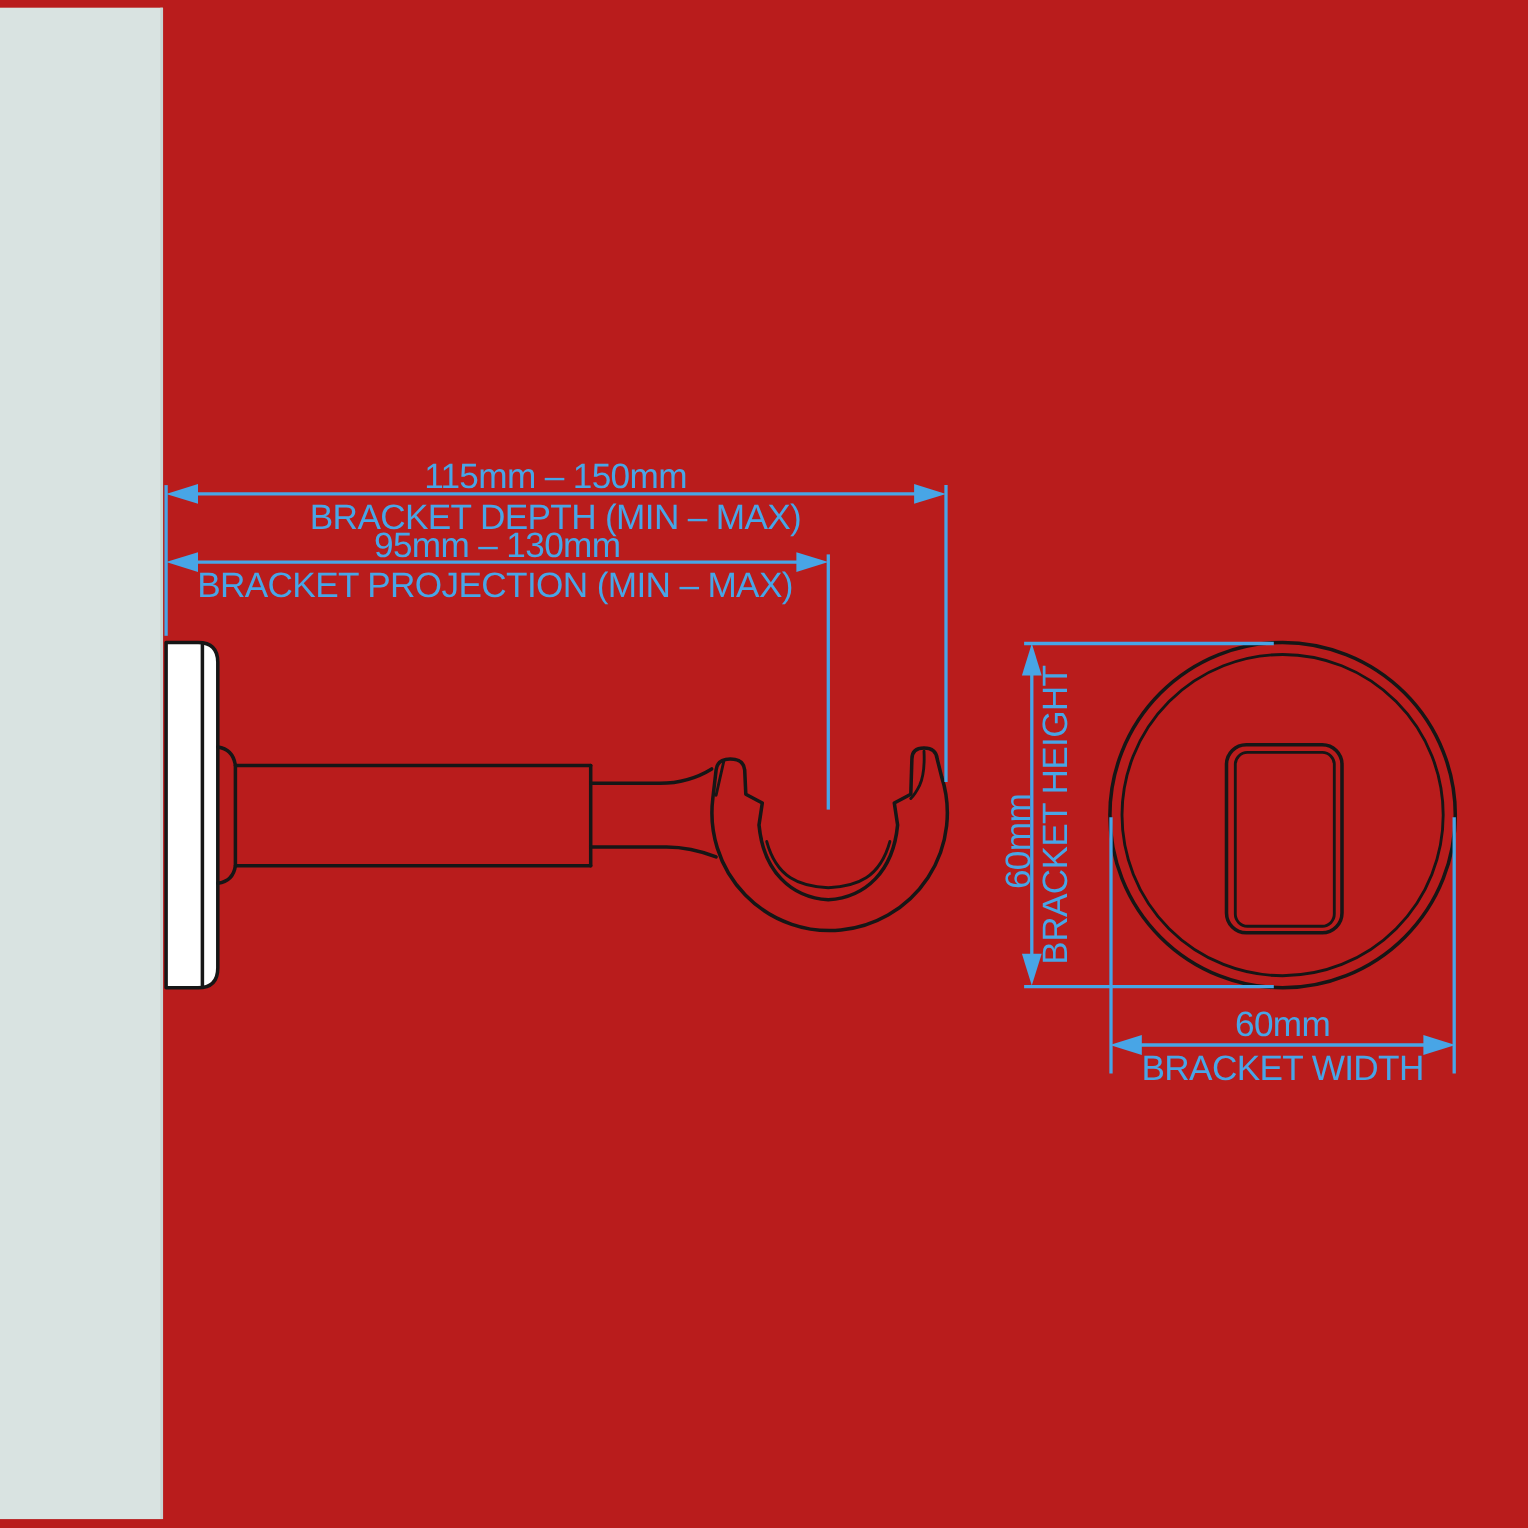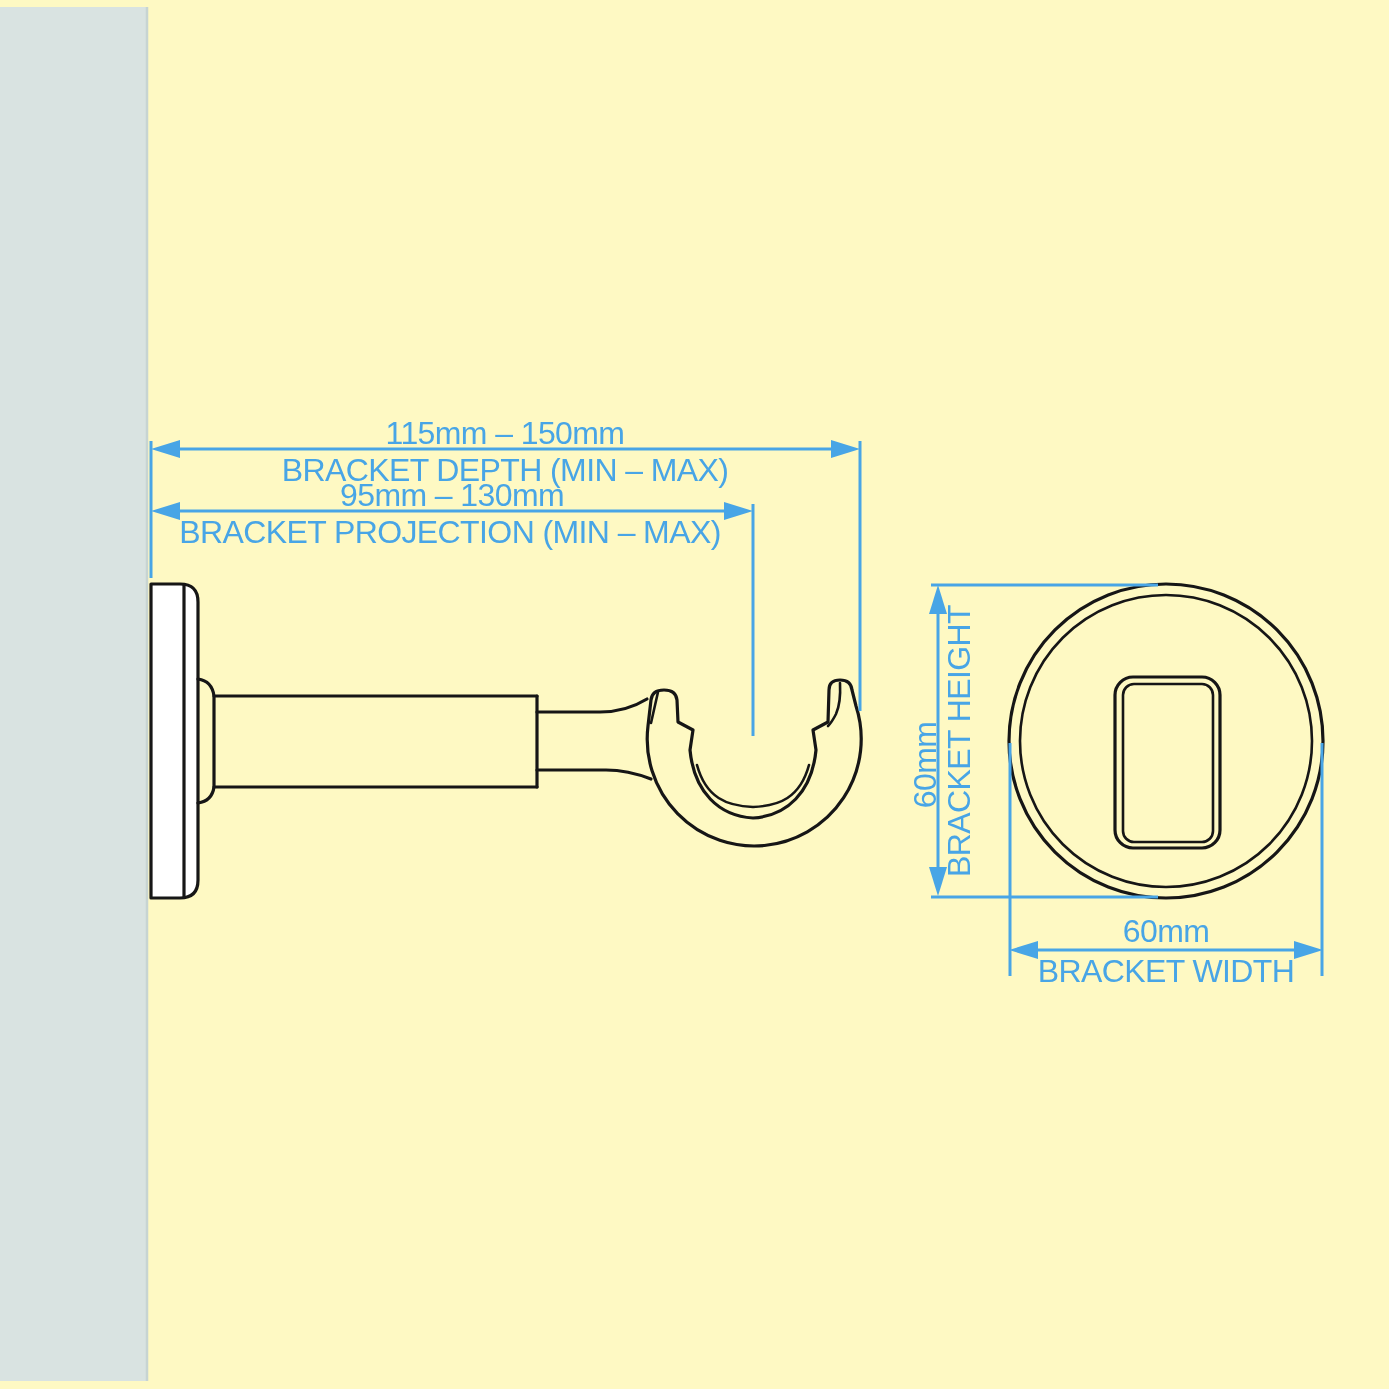--- a/index.html
+++ b/index.html
@@ -7,21 +7,21 @@
     padding: 0;
     background: #ffffff;
     width: 1389px;
     height: 1389px;
     overflow: hidden;
   }
   .canvas {
     position: relative;
     width: 1389px;
     height: 1389px;
-    background: #fef9c3;
+    background: #b91c1c;
   }
   svg { display: block; }
 
   
   .ink {
     stroke: #161616;
     stroke-width: 3.2;
     fill: none;
     stroke-linecap: round;
     stroke-linejoin: round;

